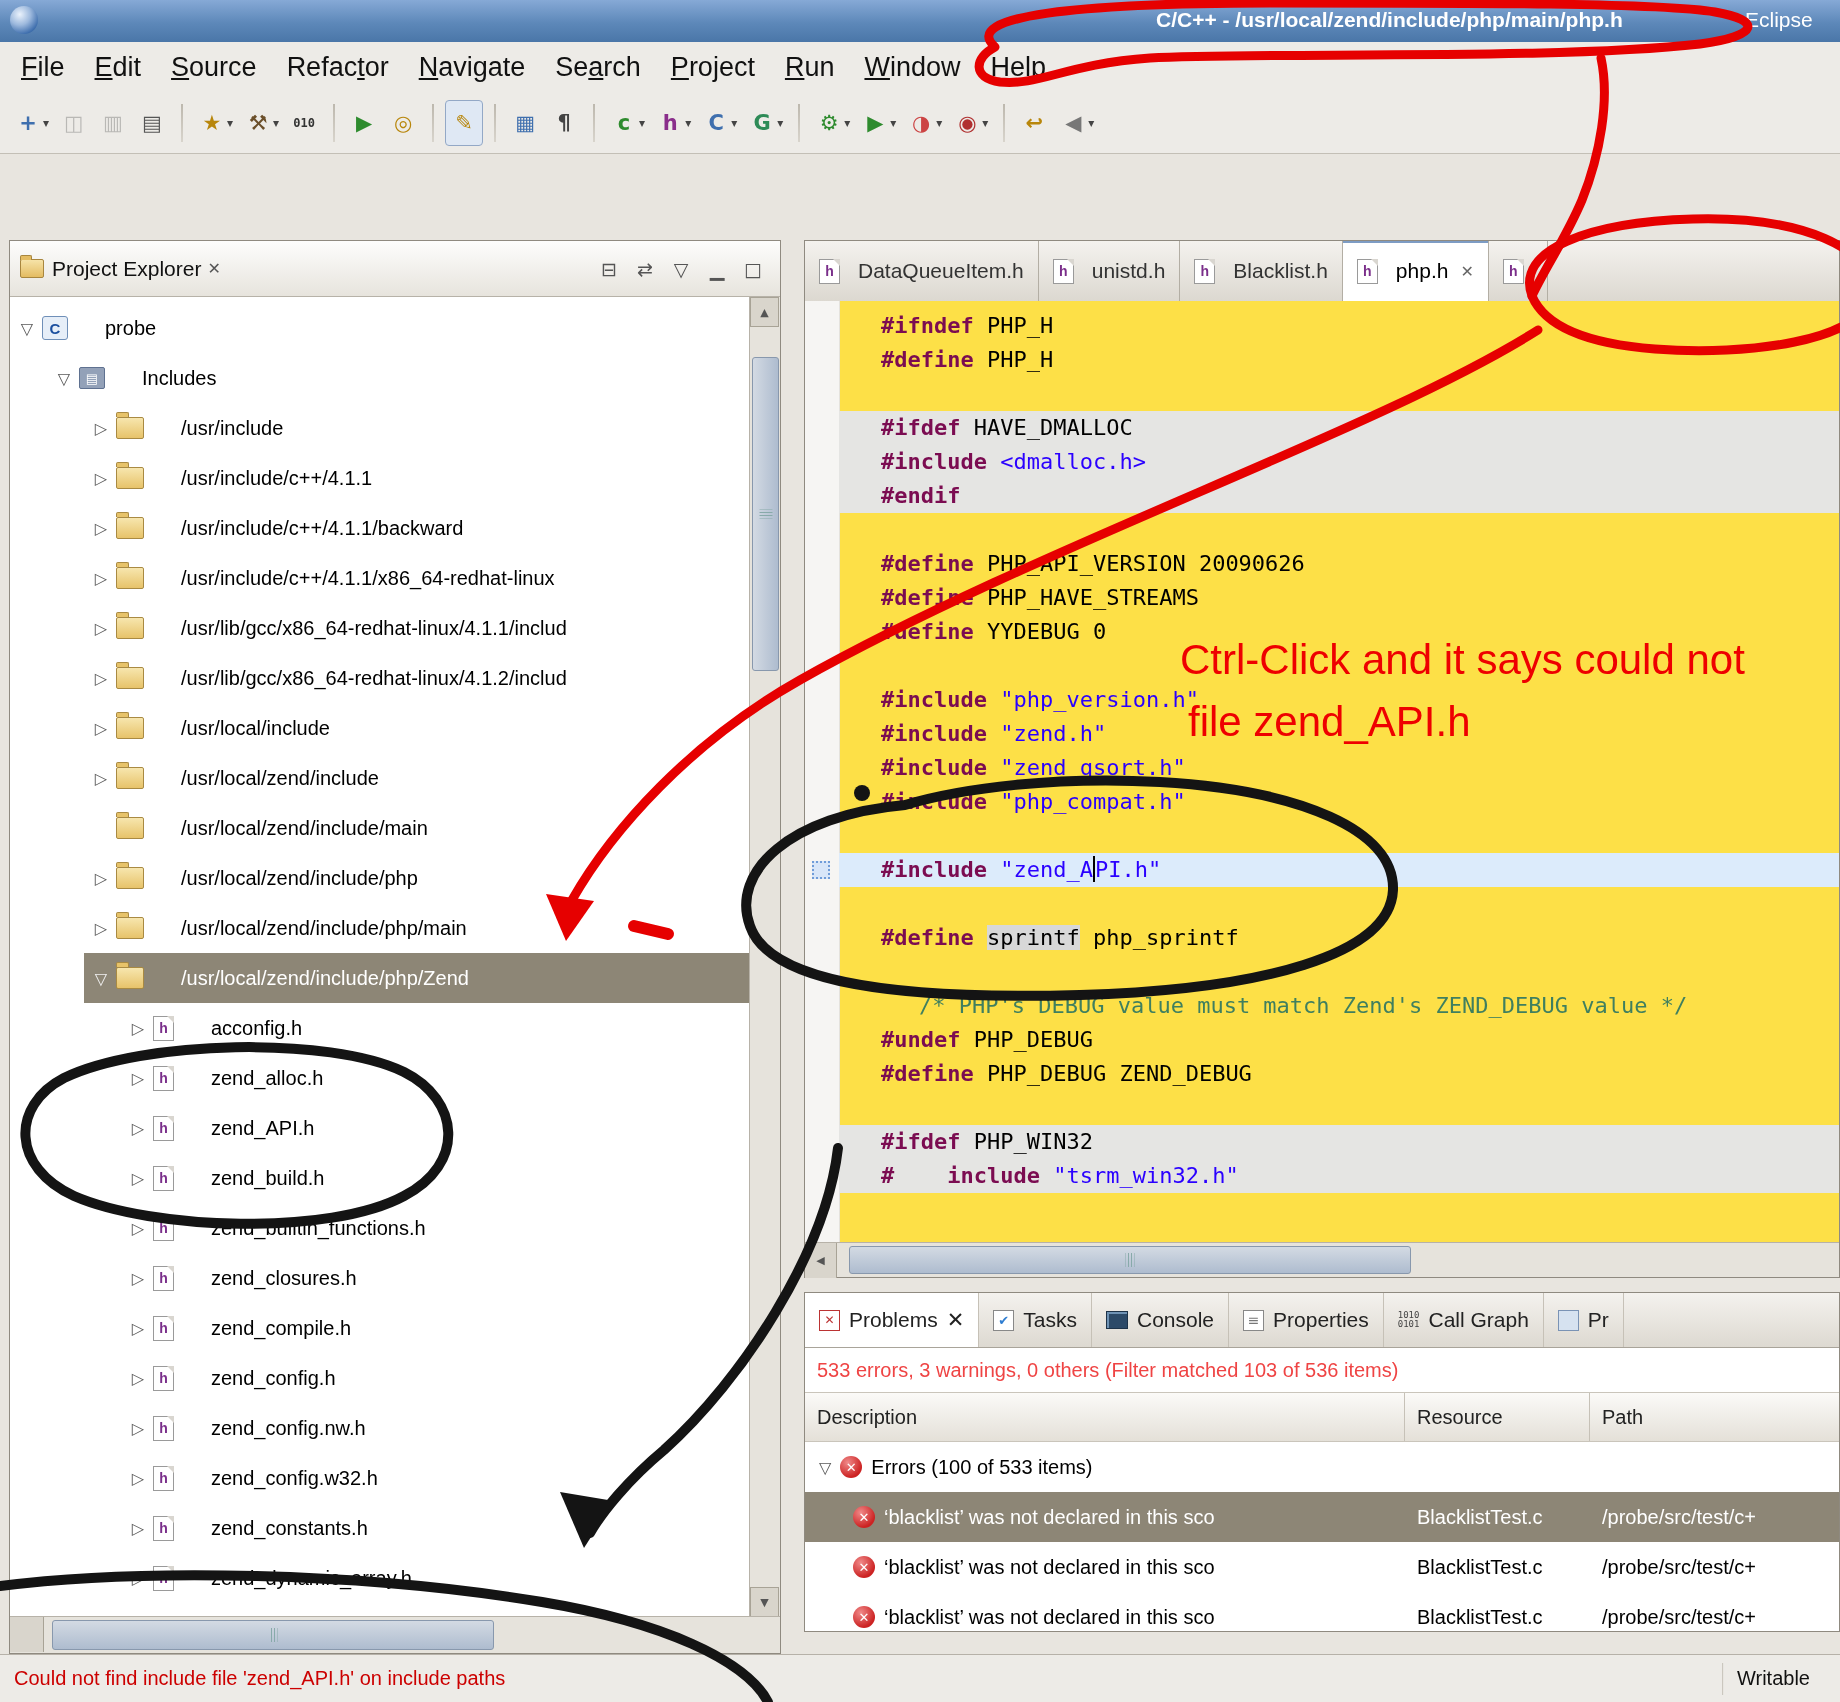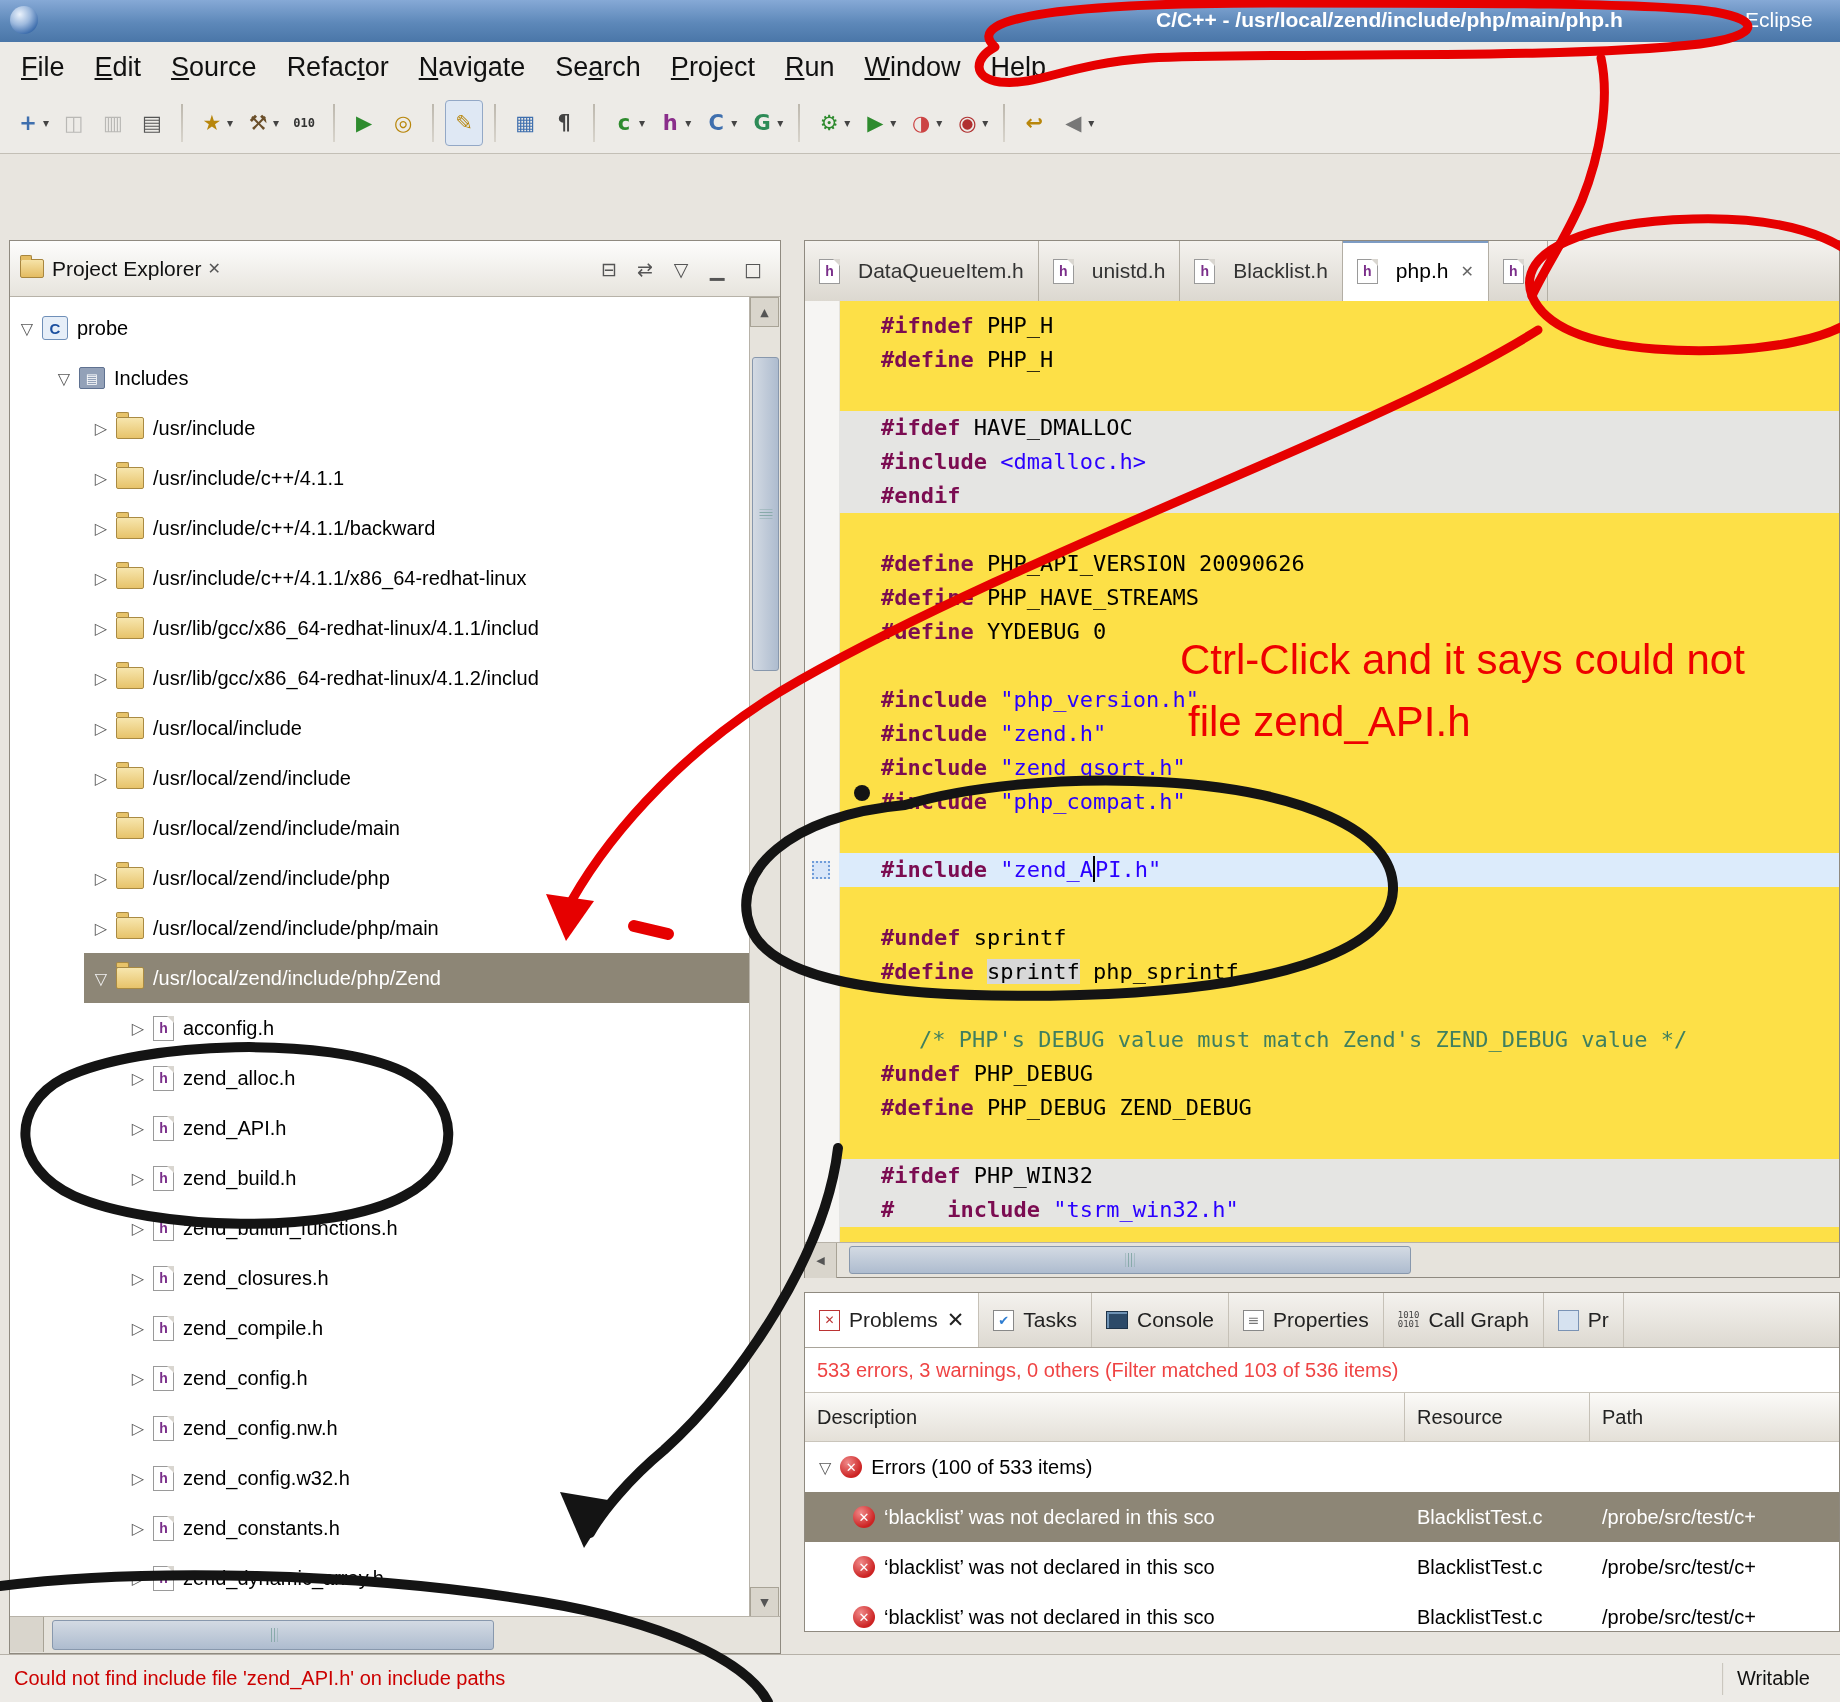--- a/index.html
+++ b/index.html
@@ -48,21 +48,21 @@
   
   #explorer{left:9px;top:240px;width:772px;height:1414px;}
   #tree{position:absolute;left:0;top:56px;right:30px;bottom:36px;overflow:hidden;padding-top:6px;}
   .trow{height:50px;display:flex;align-items:center;}
   .tindent{height:100%;flex:none;}
   .twrap{display:flex;align-items:center;flex:1;height:100%;padding-left:2px;min-width:0;}
   .twrap.sel{background:#8d8676;color:#fff;}
   .texp{width:30px;text-align:center;font-size:16px;color:#5a5a5a;flex:none;font-family:"DejaVu Sans",sans-serif;}
   .twrap.sel .texp{color:#f0f0f0;}
   .ticon{flex:none;margin-right:9px;}
-  .tlabel{font-size:20px;white-space:nowrap;}
+  .tlabel{font-size:20px;white-space:nowrap;margin-left:28px;}
   .i-inc-dir{width:26px;height:20px;background:linear-gradient(#f7e6ae,#e7c36a);border:1px solid #a98a42;border-radius:2px;position:relative;}
   .i-inc-dir::before{content:"";position:absolute;left:-1px;top:-6px;width:11px;height:4px;background:#e7c36a;
     border:1px solid #a98a42;border-bottom:none;border-radius:2px 2px 0 0;}
   .i-c-project{width:24px;height:22px;background:#e6eef8;border:1px solid #6f8fb8;border-radius:3px;color:#1b4f9e;
     font-weight:bold;font-size:15px;display:flex;align-items:center;justify-content:center;}
   .i-includes{width:24px;height:20px;background:#93a1b8;border:1px solid #5f7190;border-radius:2px;color:#fff;
     font-size:13px;display:flex;align-items:center;justify-content:center;font-family:"DejaVu Sans",sans-serif;}
   .i-header{width:19px;height:23px;background:#fff;border:1px solid #9a9a9a;color:#7a2e8a;font-weight:bold;font-size:14px;
     display:flex;align-items:center;justify-content:center;position:relative;}
   .i-header::after{content:"";position:absolute;right:-1px;top:-1px;border-style:solid;border-width:0 7px 7px 0;
@@ -544,21 +544,20 @@
           <div class="cl"><span class="pp">#define</span><span class="pl"> PHP_HAVE_STREAMS</span></div>
           <div class="cl"><span class="pp">#define</span><span class="pl"> YYDEBUG 0</span></div>
           <div class="cl"></div>
           <div class="cl"><span class="pp">#include</span><span class="pl"> </span><span class="str">"php_version.h"</span></div>
           <div class="cl"><span class="pp">#include</span><span class="pl"> </span><span class="str">"zend.h"</span></div>
           <div class="cl"><span class="pp">#include</span><span class="pl"> </span><span class="str">"zend_qsort.h"</span></div>
           <div class="cl"><span class="pp">#include</span><span class="pl"> </span><span class="str">"php_compat.h"</span></div>
           <div class="cl"></div>
           <div class="cl bg-current"><span class="pp">#include</span><span class="pl"> </span><span class="str">"zend_A</span><span class="caret"></span><span class="str">PI.h"</span></div>
           <div class="cl"></div>
-          <div class="cl"><span class="pp">#undef</span><span class="pl"> sprintf</span></div>
           <div class="cl"><span class="pp">#define</span><span class="pl"> </span><span class="occ">sprintf</span><span class="pl"> php_sprintf</span></div>
           <div class="cl"></div>
           <div class="cl"><span class="com">/* PHP's DEBUG value must match Zend's ZEND_DEBUG value */</span></div>
           <div class="cl"><span class="pp">#undef</span><span class="pl"> PHP_DEBUG</span></div>
           <div class="cl"><span class="pp">#define</span><span class="pl"> PHP_DEBUG ZEND_DEBUG</span></div>
           <div class="cl"></div>
           <div class="cl bg-inactive"><span class="pp">#ifdef</span><span class="pl"> PHP_WIN32</span></div>
           <div class="cl bg-inactive"><span class="pp">#</span><span class="pl">    </span><span class="pp">include</span><span class="pl"> </span><span class="str">"tsrm_win32.h"</span></div>
         </div>
     </div>

